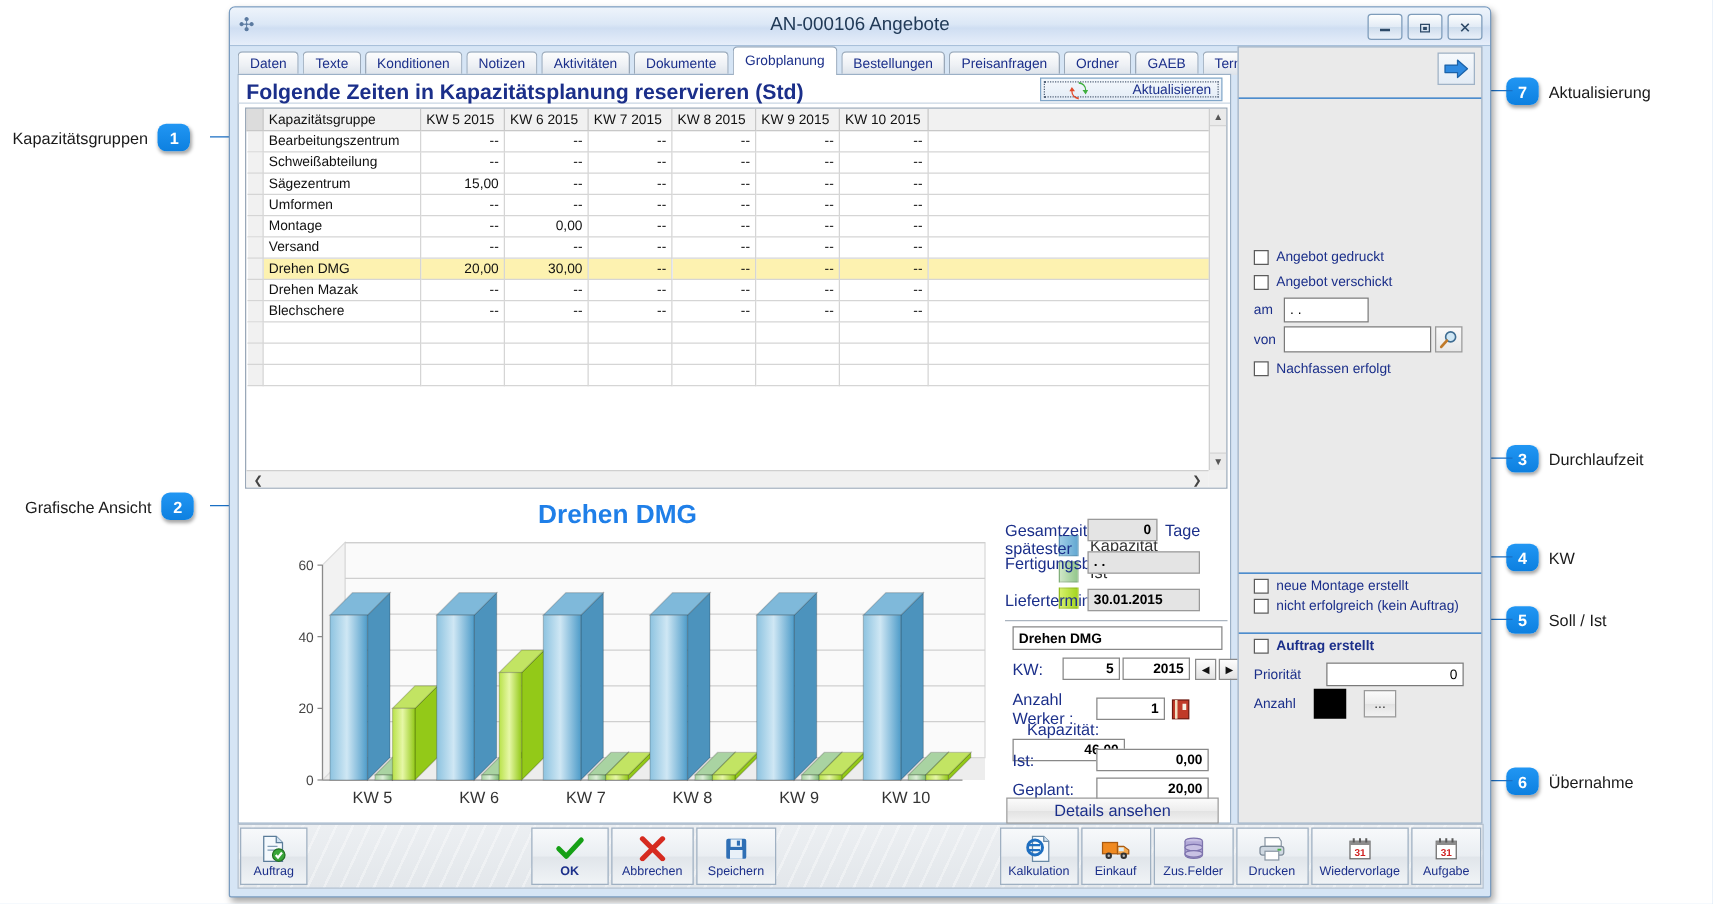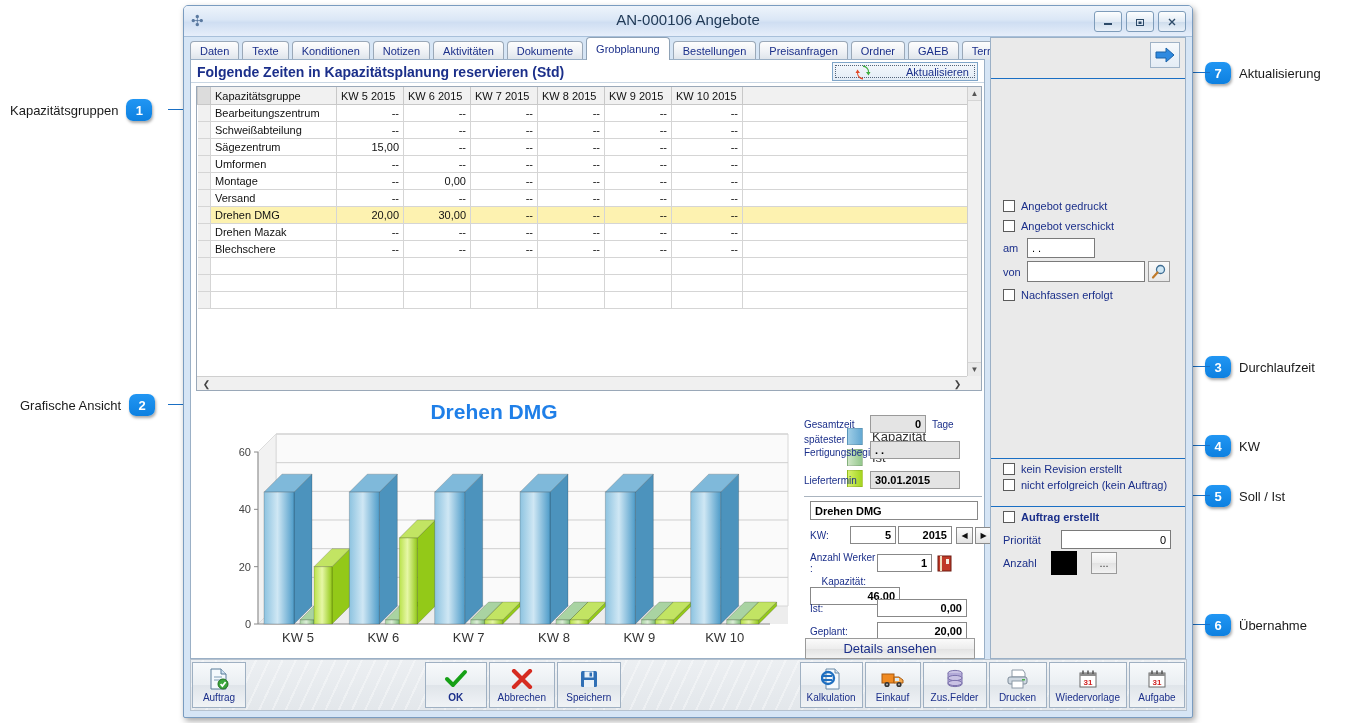--- a/index.html
+++ b/index.html
@@ -72,21 +72,21 @@
   
   #client{
     position:absolute;left:6px;top:53px;width:795px;height:600px;
     background:#fff;border:1px solid #9bb0c6;box-sizing:border-box;
   }
   #subhdr{
     position:absolute;left:0;top:0;right:0;height:22px;
     background:#fff;border-bottom:1px solid #c9d6e3;
   }
   #subhdr .lbl{
-    position:absolute;left:6px;top:4px;font-size:14px;color:#1b2f8a;font-weight:bold;
+    position:absolute;left:6px;top:4px;font-size:17px;color:#1b2f8a;font-weight:bold;
   }
   #refreshbtn{
     position:absolute;right:6px;top:2px;width:146px;height:19px;
     background:linear-gradient(180deg,#f4f8fc 0%,#e3ecf6 100%);
     border:1px solid #7fa5c8;box-sizing:border-box;
     display:flex;align-items:center;
   }
   #refreshbtn .dotted{
     position:absolute;left:2px;top:2px;right:2px;bottom:2px;
     border:1px dotted #54647a;box-sizing:border-box;
@@ -144,21 +144,21 @@
     position:absolute;left:0;width:596px;top:4px;text-align:center;
     font-size:21px;font-weight:bold;color:#1f7fe8;
   }
   #legend{position:absolute;left:651px;top:30px;font-size:13px;color:#333;}
   .lgrow{display:flex;align-items:center;height:21px;}
   .lgsw{width:14px;height:15px;margin-right:9px;border:1px solid rgba(0,0,0,.12);}
 
   
   #rform{position:absolute;left:608px;top:0;width:178px;height:258px;}
   .frow{position:absolute;display:flex;align-items:center;}
-  .flabel{font-size:10px;color:#1b2f8a;}
+  .flabel{font-size:13px;color:#1b2f8a;}
   .fbox{
     border:1px solid #888;background:#fff;box-sizing:border-box;
     font-size:11px;font-weight:bold;color:#000;
     display:flex;align-items:center;justify-content:flex-end;padding:0 4px;
   }
   .fbox.ro{background:#e4e4e4;border:1px solid #9a9a9a;}
   .fbox.left{justify-content:flex-start;}
   .spin{
     width:17px;height:17px;border:1px solid #8a8a8a;background:linear-gradient(180deg,#fdfdfd,#e3e3e3);
     display:flex;align-items:center;justify-content:center;font-size:8px;color:#111;box-sizing:border-box;
@@ -735,21 +735,21 @@
     </div>
     <div class="cbrow" style="left:12px;top:251px;">
       <span class="cbox"></span>
       <span>Nachfassen erfolgt</span>
     </div>
 
     <div class="bluerule" style="top:420px;"></div>
 
     <div class="cbrow" style="left:12px;top:425px;">
       <span class="cbox"></span>
-      <span>kein Revision erstellt</span>
+      <span>neue Montage erstellt</span>
     </div>
     <div class="cbrow" style="left:12px;top:441px;">
       <span class="cbox"></span>
       <span>nicht erfolgreich (kein Auftrag)</span>
     </div>
 
     <div class="bluerule" style="top:468px;"></div>
 
     <div class="cbrow" style="left:12px;top:473px;font-weight:bold;">
       <span class="cbox"></span>

